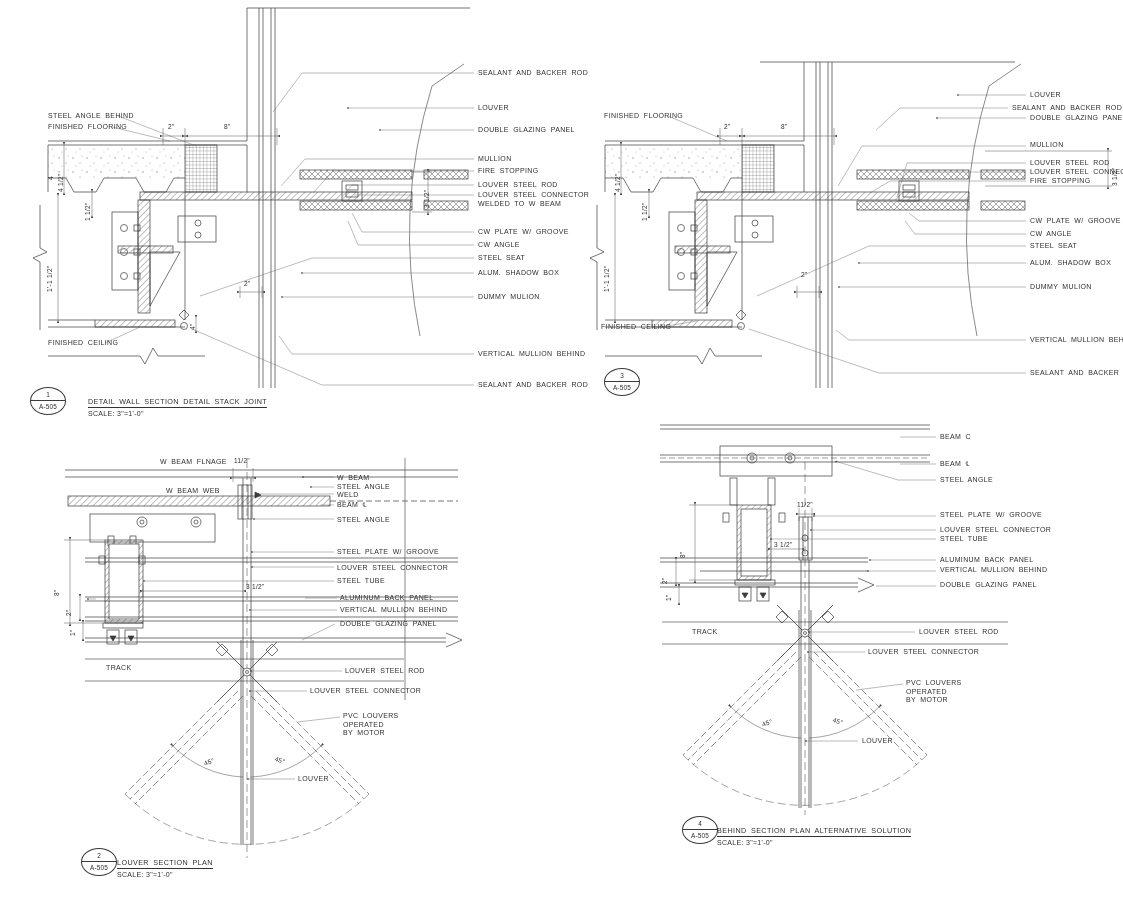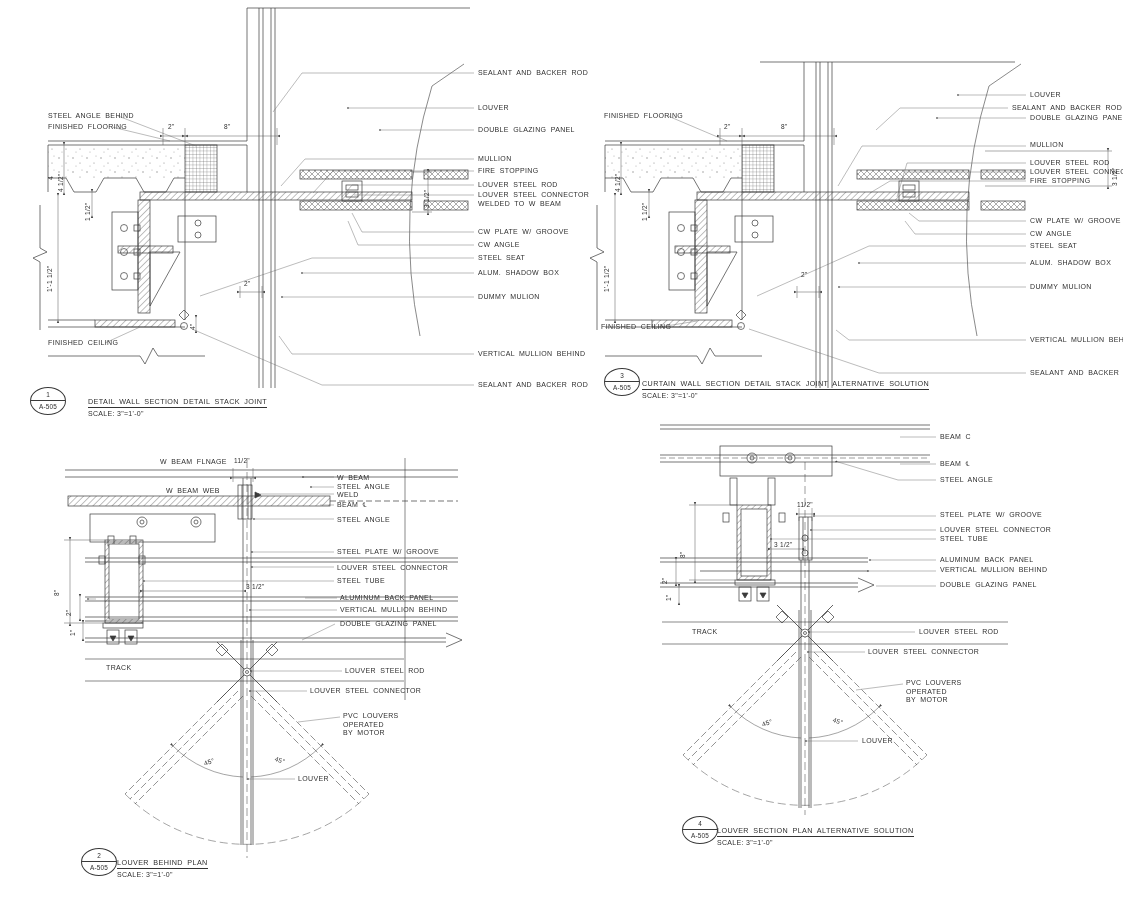--- a/index.html
+++ b/index.html
@@ -375,24 +375,20 @@
 <div class="dim" style="left:781px;top:123px">8"</div>
 <div class="dim rot" style="left:614px;top:192px">4 1/2"</div>
 <div class="dim rot" style="left:641px;top:221px">1 1/2"</div>
 <div class="dim rot" style="left:603px;top:292px">1'-1 1/2"</div>
 <div class="dim rot" style="left:1111px;top:186px">3 1/2"</div>
 <div class="dim" style="left:801px;top:271px">2"</div>
 <div class="bub" style="left:604px;top:368px">
   <div class="bubn">3</div>
   <div class="bubs">A-505</div>
 </div>
-<div class="cap" style="left:642px;top:372px">
-  <span class="ttl">CURTAIN WALL SECTION DETAIL STACK JOINT ALTERNATIVE SOLUTION</span>
-  <span class="scl">SCALE: 3"=1'-0"</span>
-</div>
 
 <div class="lbl" style="left:160px;top:458px">W BEAM FLNAGE</div>
 <div class="dim" style="left:234px;top:457px">11/2"</div>
 <div class="lbl" style="left:166px;top:487px">W BEAM WEB</div>
 <div class="lbl" style="left:337px;top:474px">W BEAM</div>
 <div class="lbl" style="left:337px;top:483px">STEEL ANGLE</div>
 <div class="lbl" style="left:337px;top:491px">WELD</div>
 <div class="lbl" style="left:337px;top:501px">BEAM ℄</div>
 <div class="lbl" style="left:337px;top:516px">STEEL ANGLE</div>
 <div class="lbl" style="left:337px;top:548px">STEEL PLATE W/ GROOVE</div>
@@ -412,21 +408,21 @@
 <div class="dim rot" style="left:53px;top:596px">8"</div>
 <div class="dim rot" style="left:65px;top:616px">2"</div>
 <div class="dim rot" style="left:69px;top:636px">1"</div>
 <div class="dim rl" style="left:203px;top:760px">45°</div>
 <div class="dim rr" style="left:276px;top:755px">45°</div>
 <div class="bub" style="left:81px;top:848px">
   <div class="bubn">2</div>
   <div class="bubs">A-505</div>
 </div>
 <div class="cap" style="left:117px;top:851px">
-  <span class="ttl">LOUVER BEHIND PLAN</span>
+  <span class="ttl">LOUVER SECTION PLAN</span>
   <span class="scl">SCALE: 3"=1'-0"</span>
 </div>
 
 <div class="lbl" style="left:940px;top:433px">BEAM C</div>
 <div class="lbl" style="left:940px;top:460px">BEAM ℄</div>
 <div class="lbl" style="left:940px;top:476px">STEEL ANGLE</div>
 <div class="dim" style="left:797px;top:501px">11/2"</div>
 <div class="lbl" style="left:940px;top:511px">STEEL PLATE W/ GROOVE</div>
 <div class="lbl" style="left:940px;top:526px">LOUVER  STEEL  CONNECTOR</div>
 <div class="lbl" style="left:940px;top:535px">STEEL TUBE</div>
@@ -444,17 +440,17 @@
 <div class="dim rot" style="left:679px;top:558px">8"</div>
 <div class="dim rot" style="left:661px;top:584px">2"</div>
 <div class="dim rot" style="left:665px;top:601px">1"</div>
 <div class="dim rl" style="left:761px;top:721px">45°</div>
 <div class="dim rr" style="left:834px;top:716px">45°</div>
 <div class="bub" style="left:682px;top:816px">
   <div class="bubn">4</div>
   <div class="bubs">A-505</div>
 </div>
 <div class="cap" style="left:717px;top:819px">
-  <span class="ttl">LOUVER SECTION PLAN ALTERNATIVE SOLUTION</span>
+  <span class="ttl">BEHIND SECTION PLAN ALTERNATIVE SOLUTION</span>
   <span class="scl">SCALE: 3"=1'-0"</span>
 </div>
 
 </div>
 
 </body></html>

